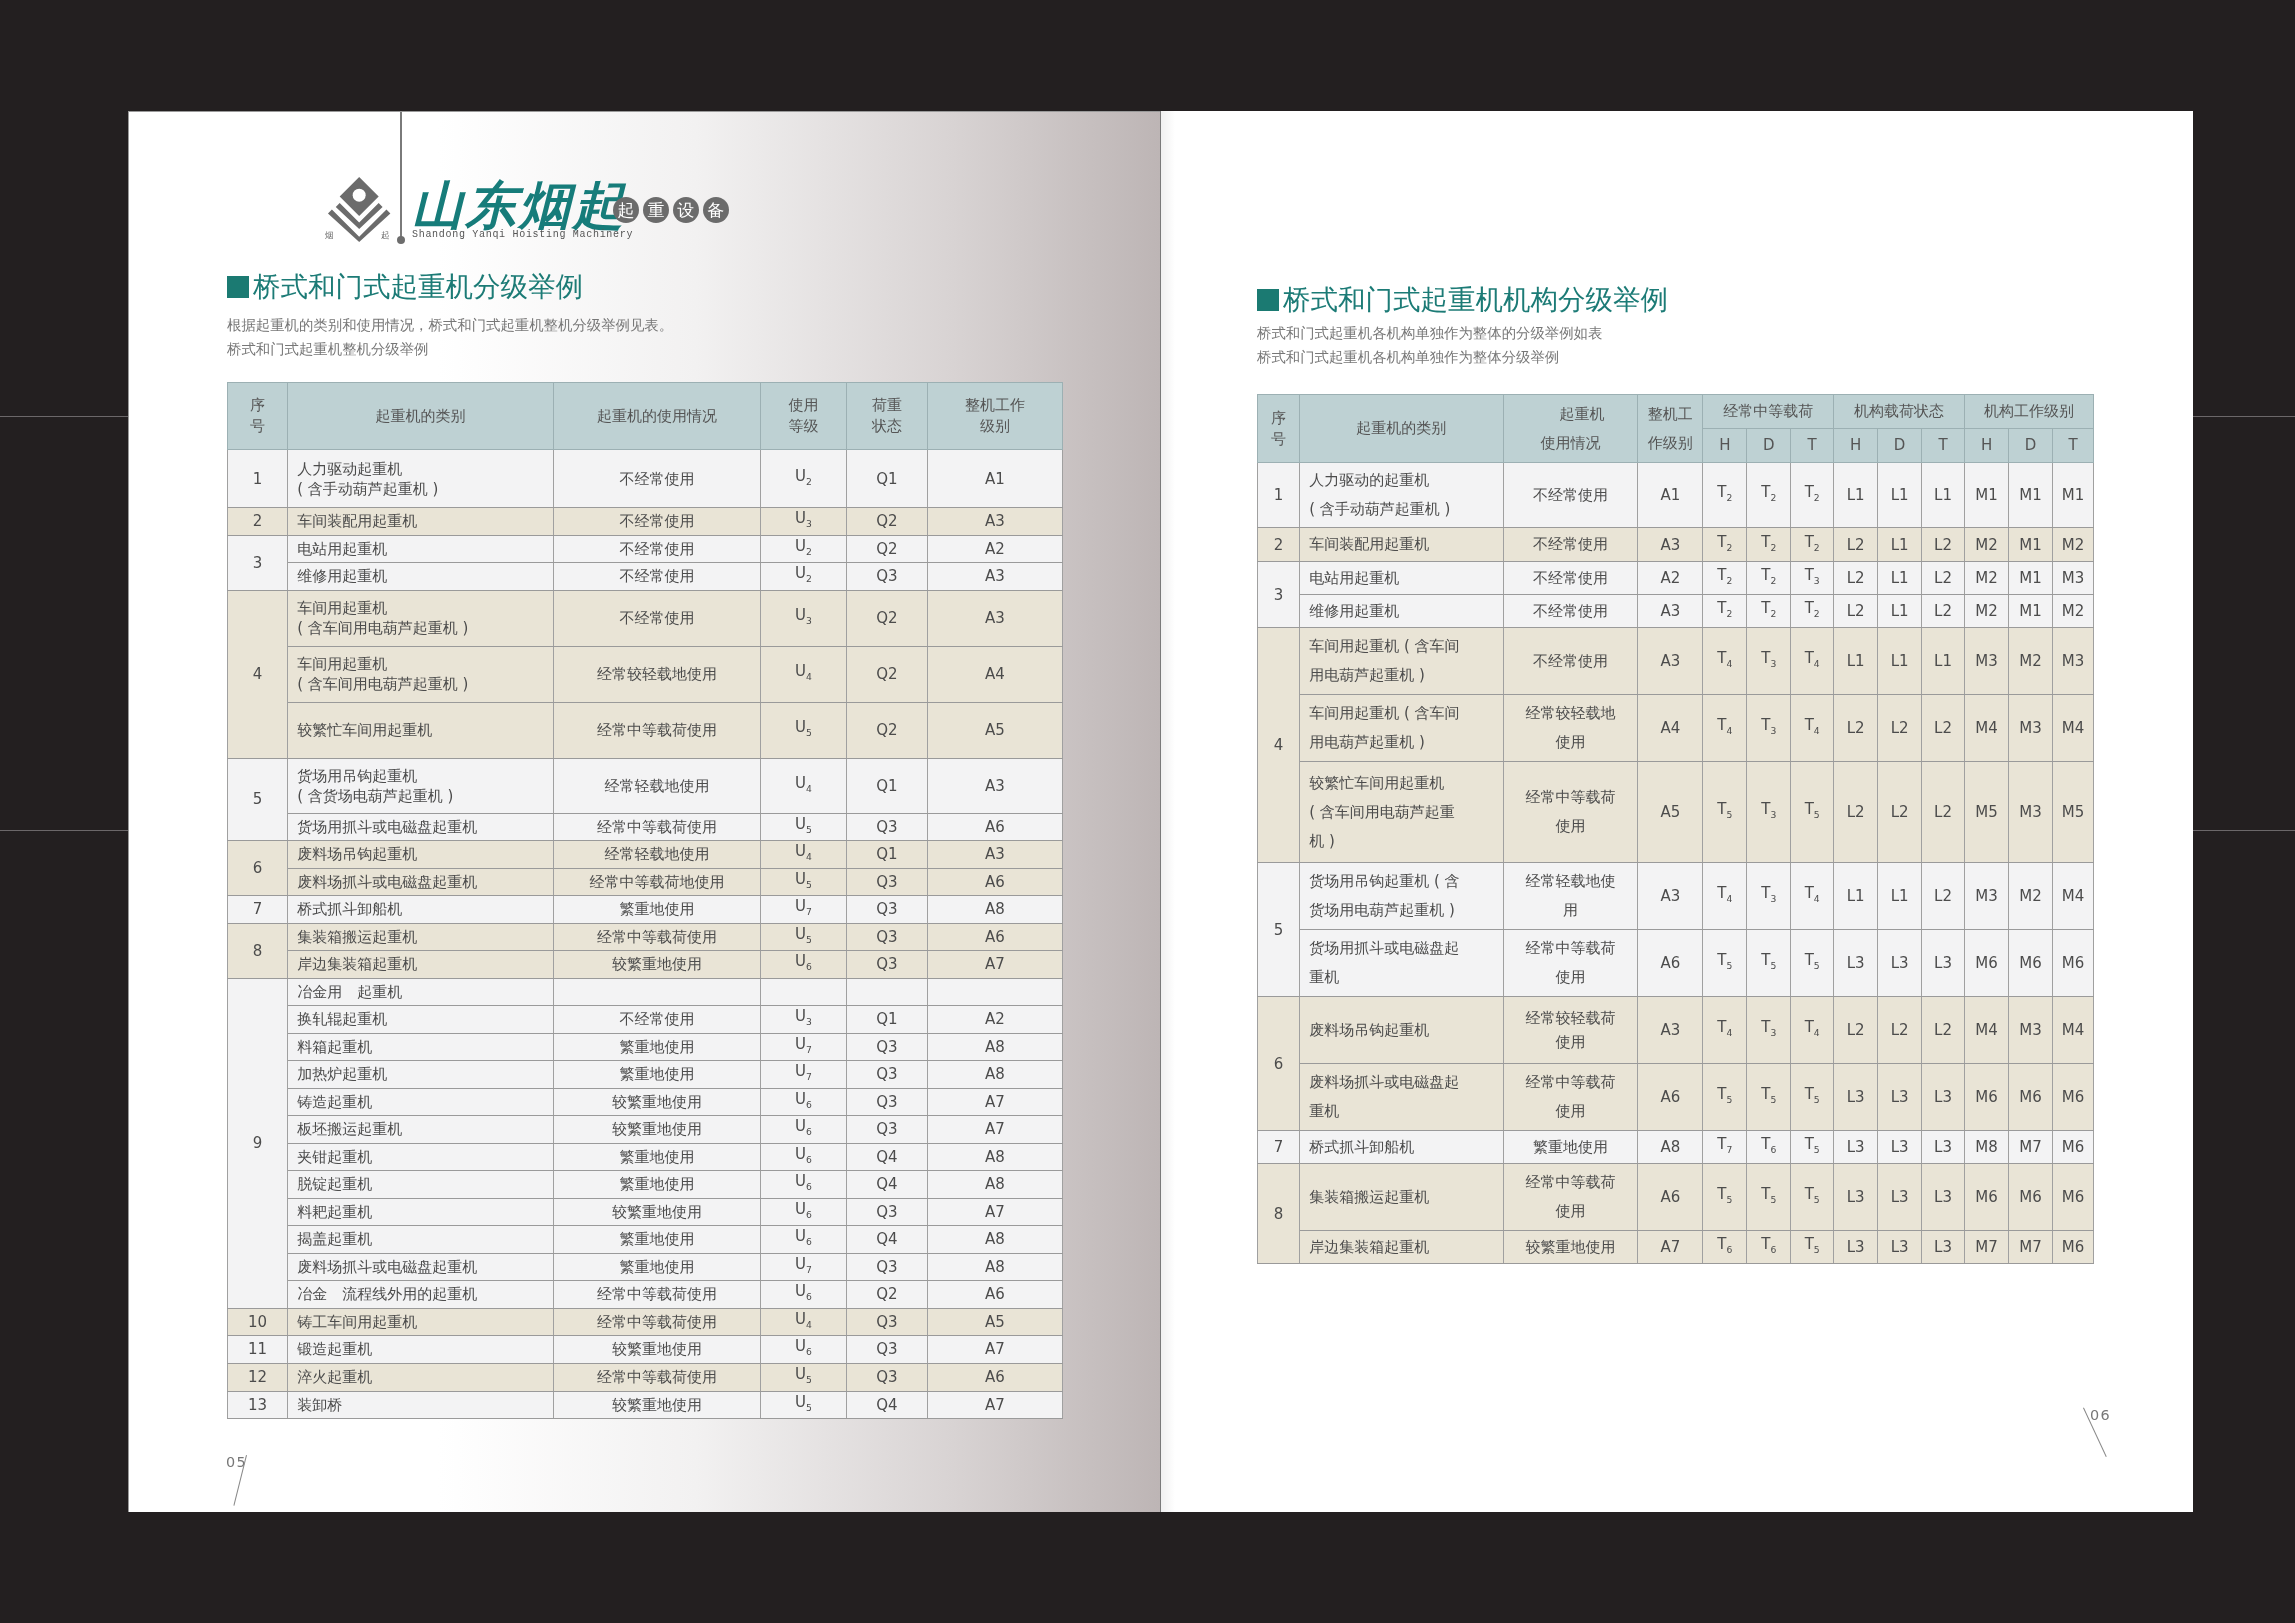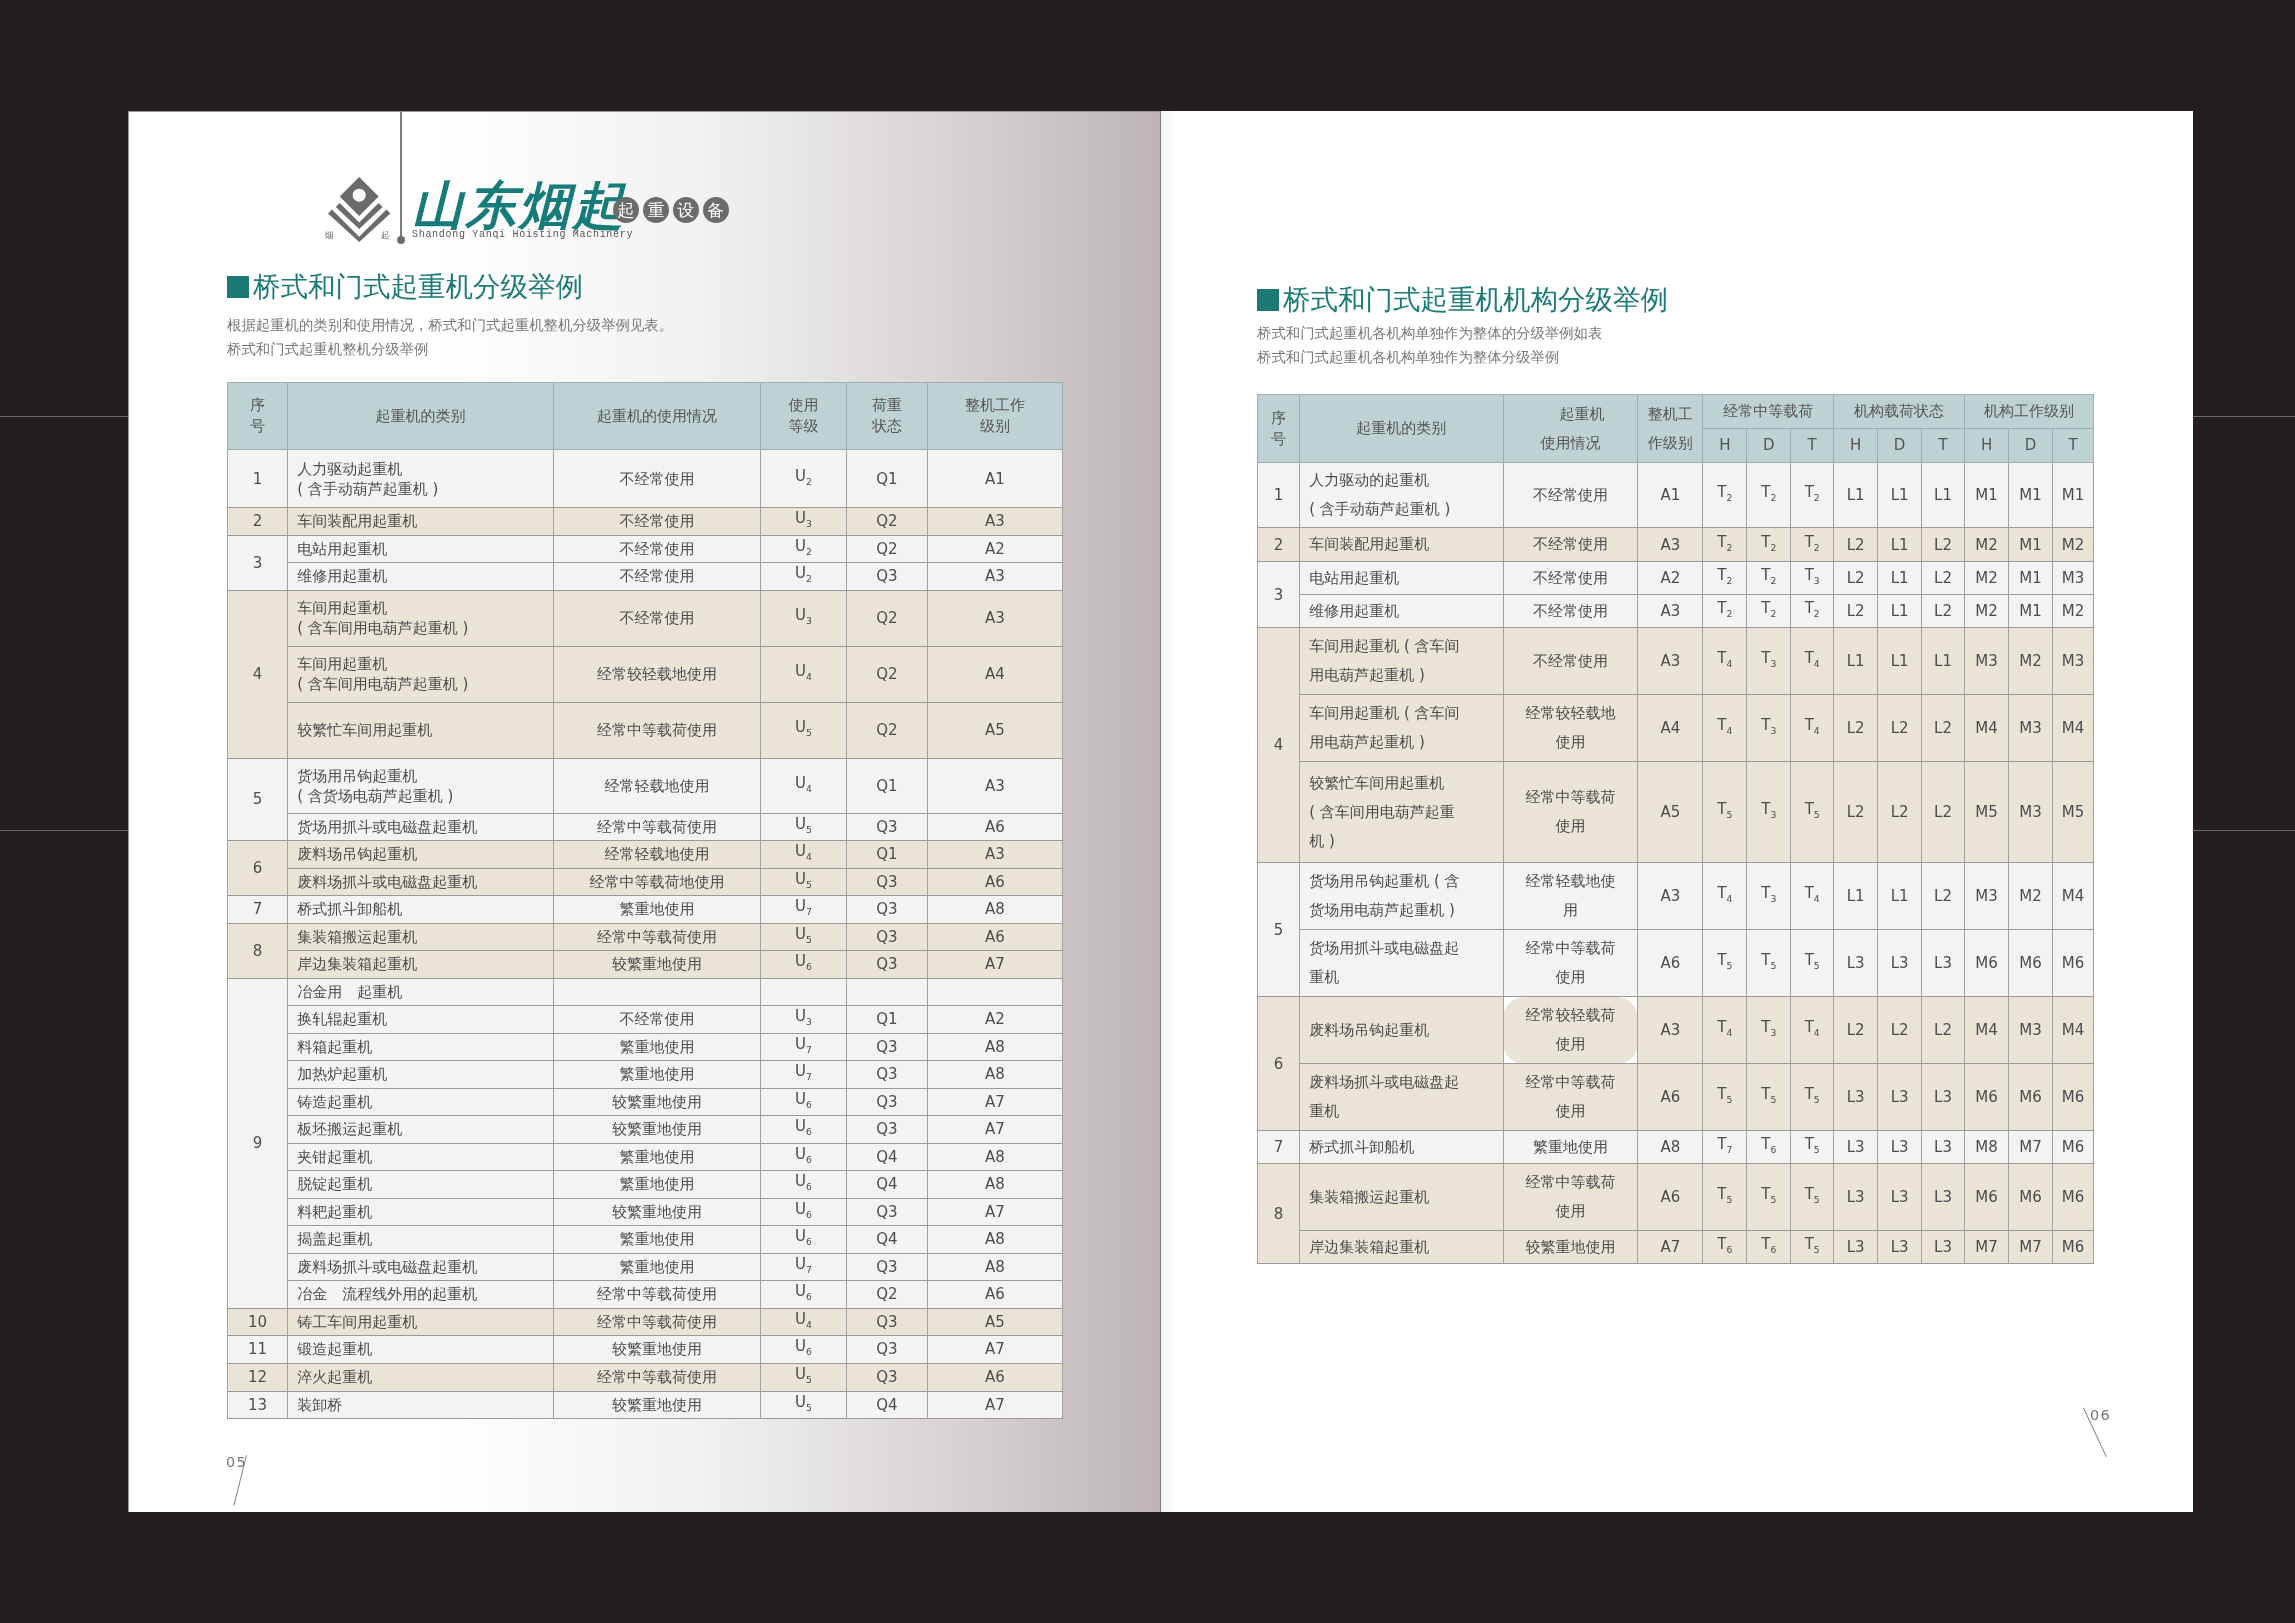--- a/index.html
+++ b/index.html
@@ -523,21 +523,21 @@
           <td>L3</td>
           <td>L3</td>
           <td>L3</td>
           <td>M6</td>
           <td>M6</td>
           <td>M6</td>
         </tr>
         <tr class="beige" style="height: 67px;">
           <td class="seq" rowspan="2">6</td>
           <td class="name" style="line-height: 29px; white-space: pre-line;">废料场吊钩起重机</td>
-          <td style="line-height: 29px; white-space: pre-line; border-radius: 21px;">经常较轻载荷
+          <td style="line-height: 24px; white-space: pre-line;">经常较轻载荷
 使用</td>
           <td>A3</td>
           <td>T<sub>4</sub></td>
           <td>T<sub>3</sub></td>
           <td>T<sub>4</sub></td>
           <td>L2</td>
           <td>L2</td>
           <td>L2</td>
           <td>M4</td>
           <td>M3</td>

